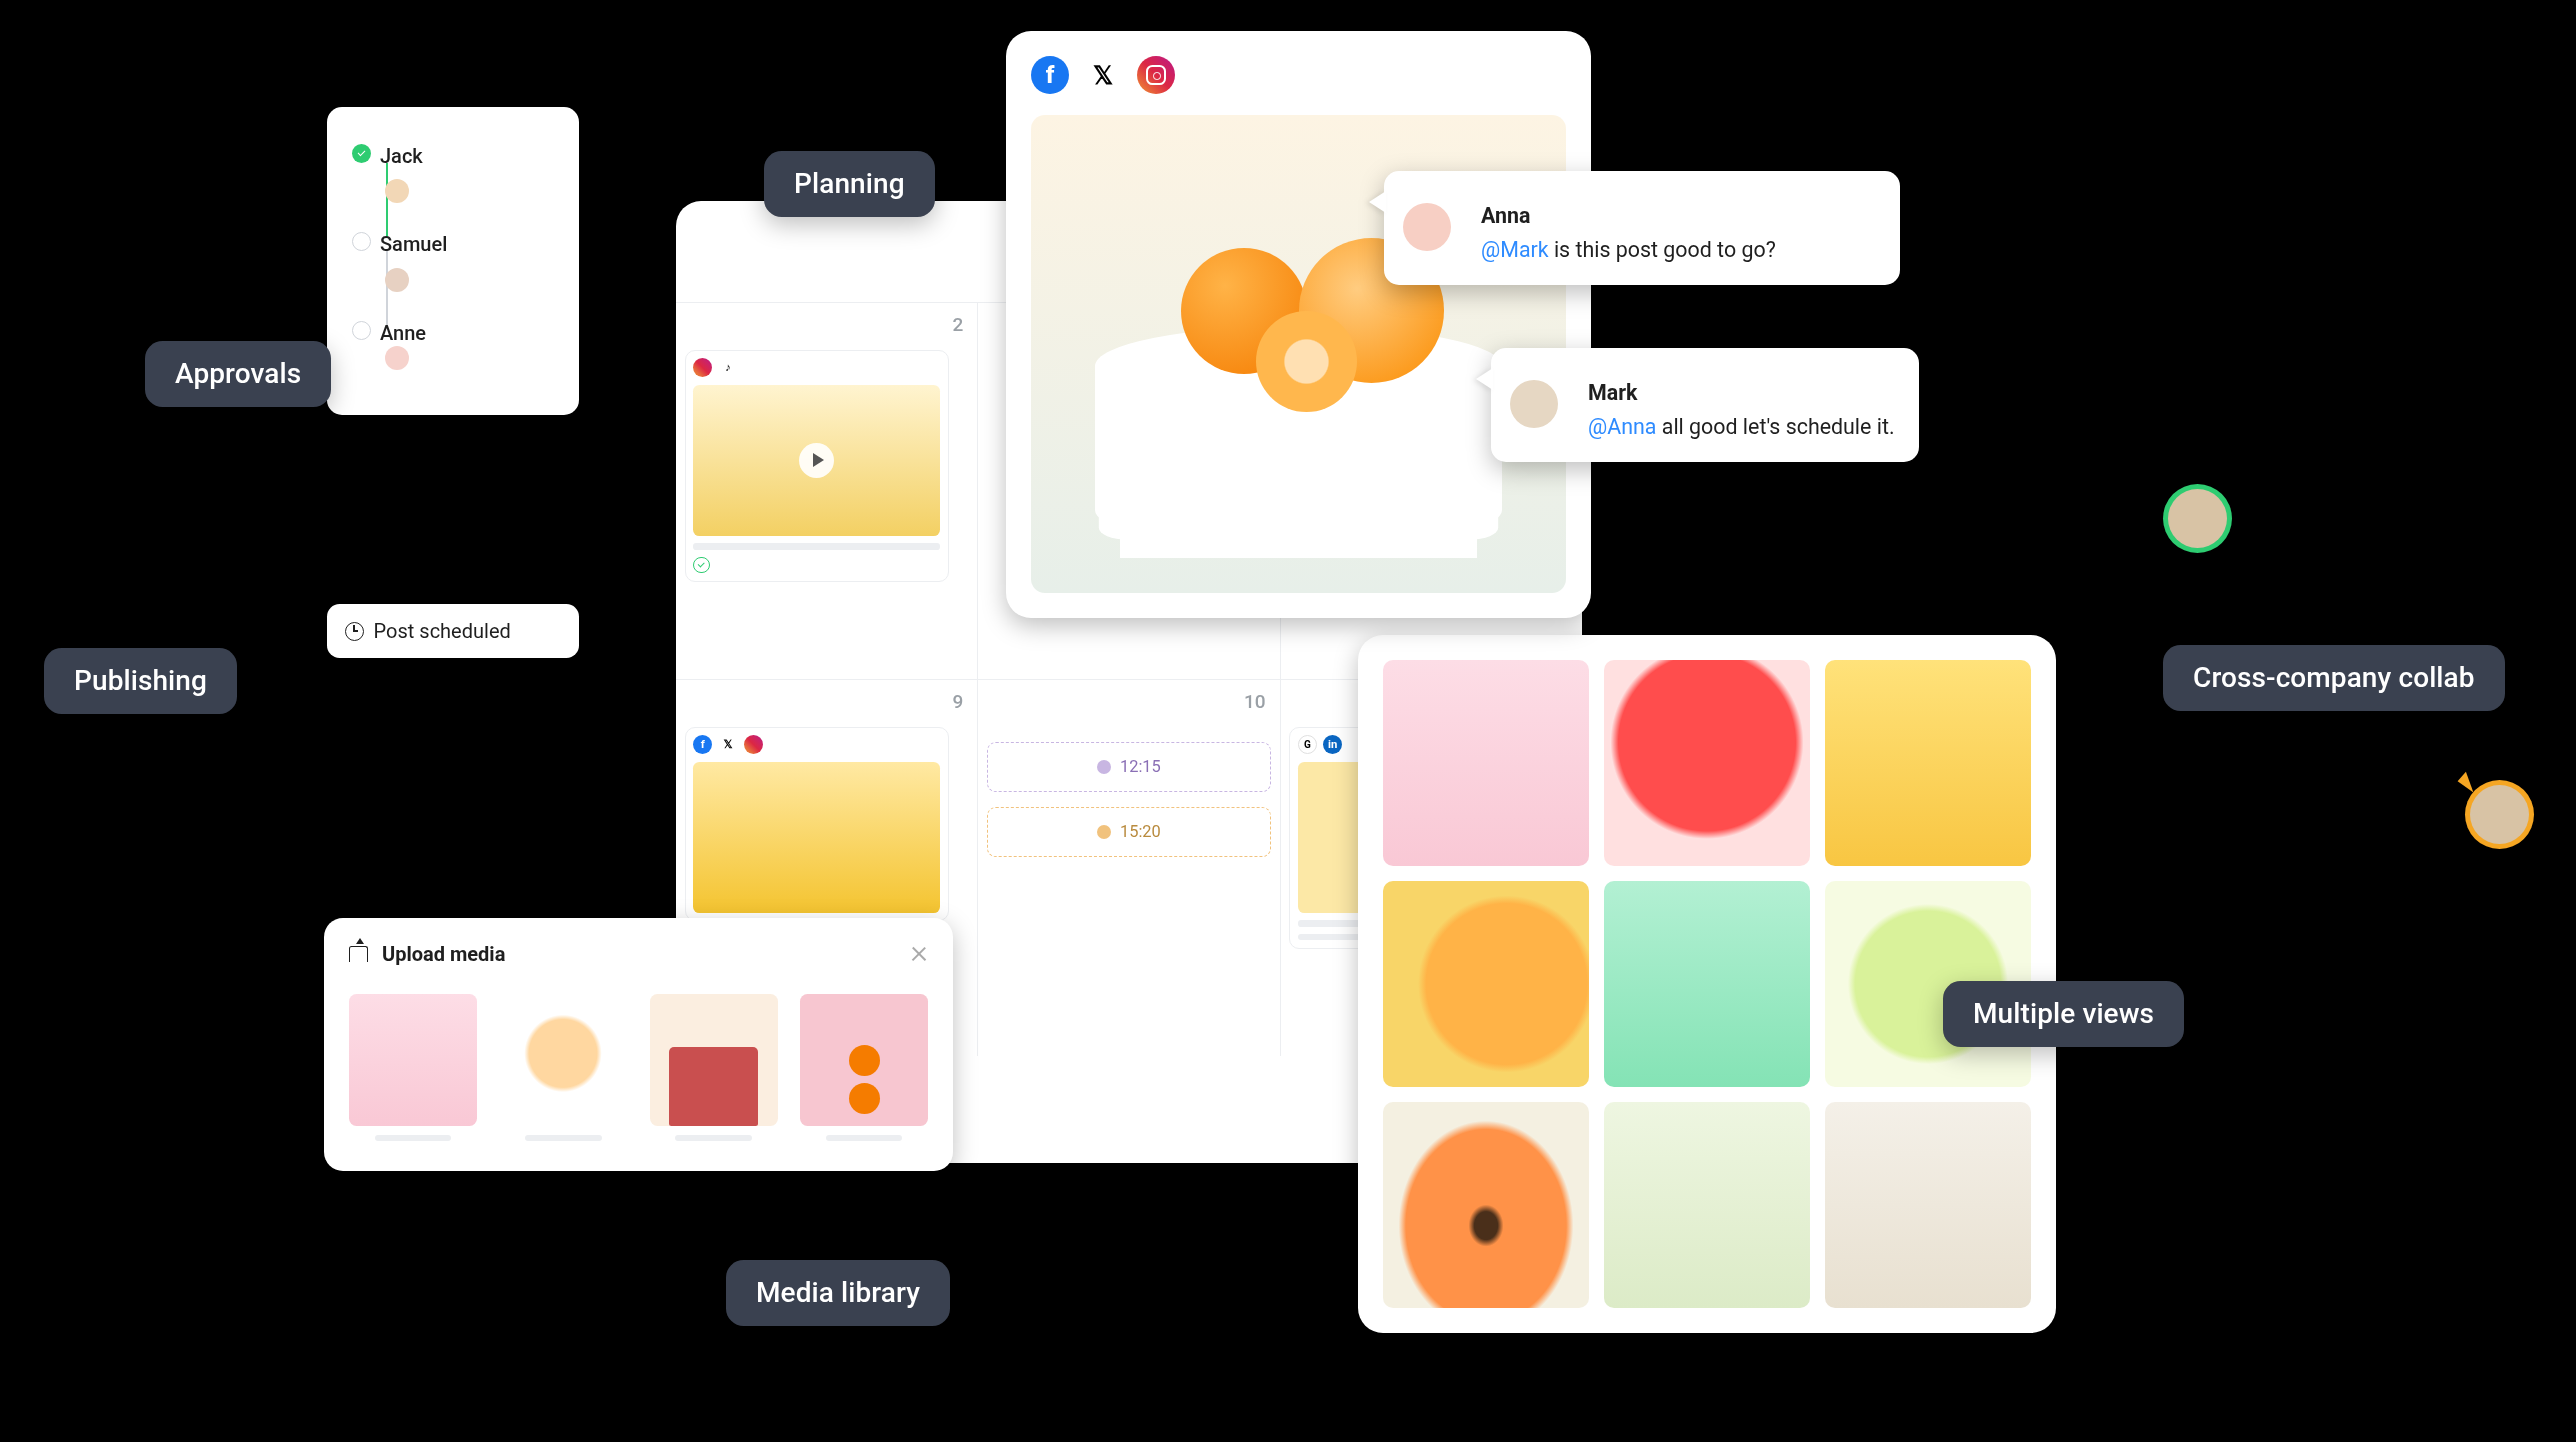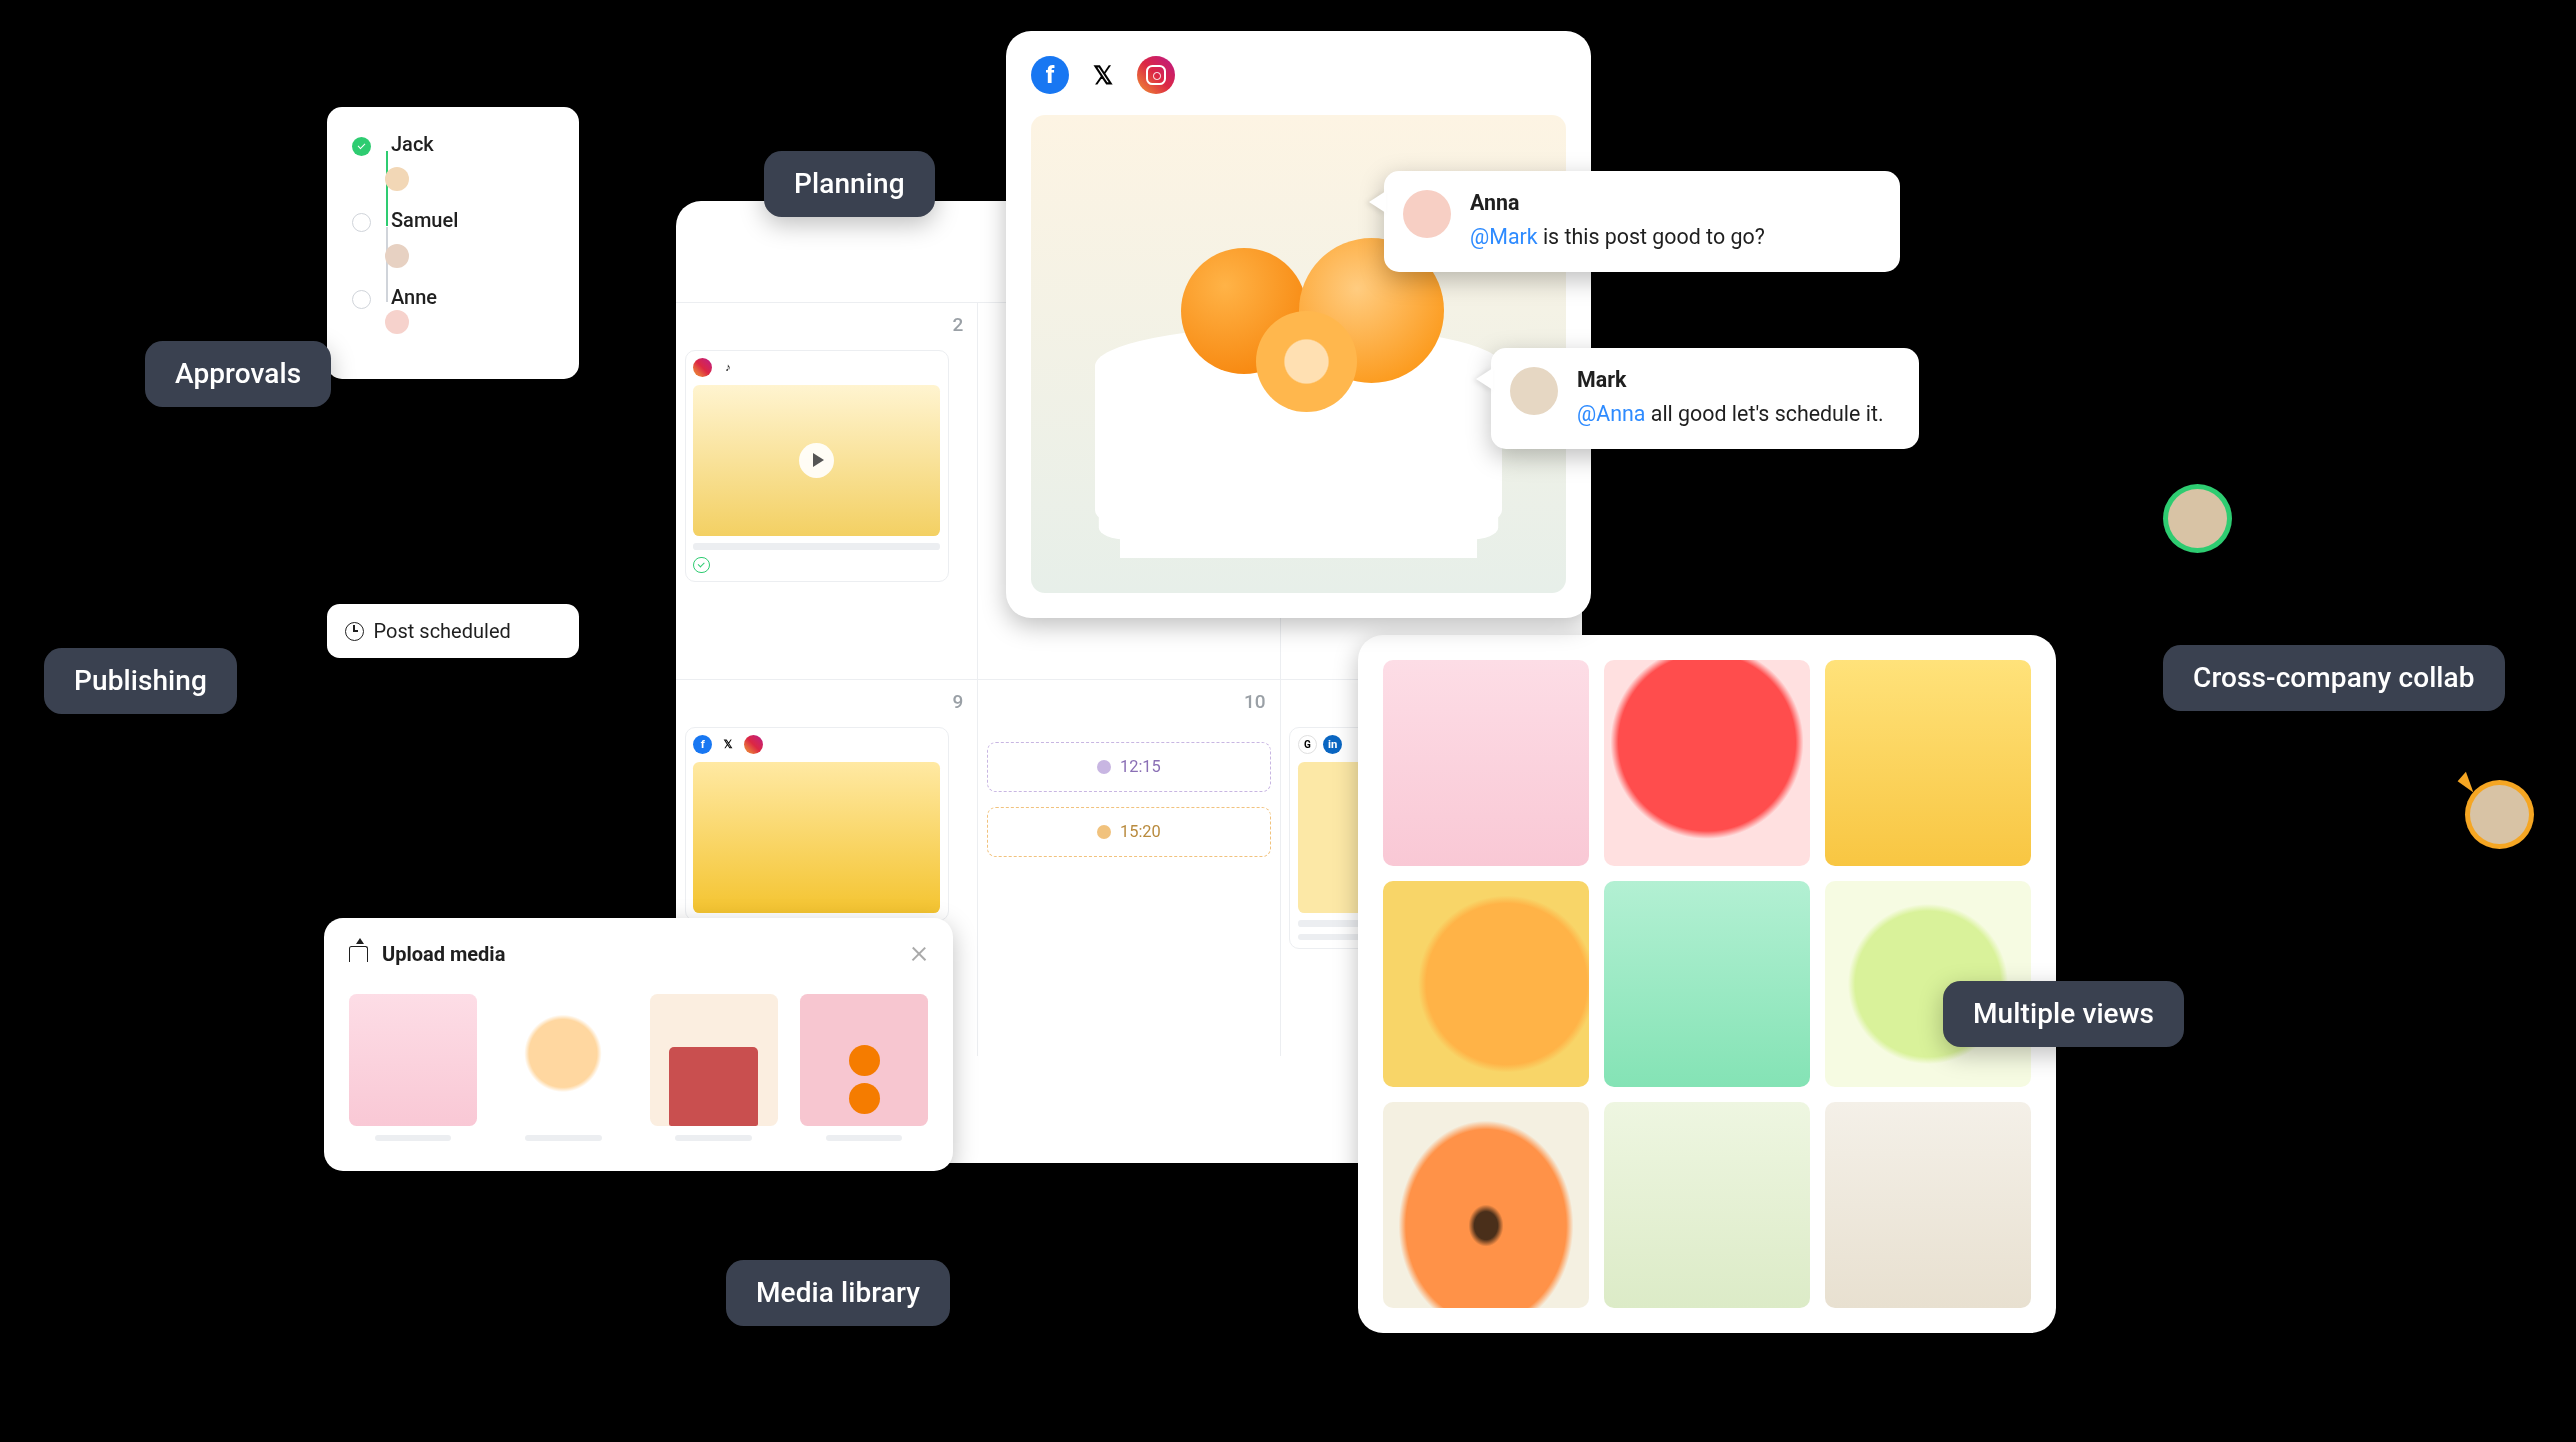--- a/index.html
+++ b/index.html
@@ -46,21 +46,21 @@
   
   .card {
     position:absolute;
     background:var(--card-bg);
     border-radius:var(--card-radius);
     box-shadow:var(--shadow);
   }
 
   
   .approvals-card { left:327px; top:107px; width:252px; padding:25px 25px 28px 25px; z-index:10; }
-  .approver-row { display:flex; align-items:flex-end; gap:20px; margin-bottom:16.4px; position:relative; }
+  .approver-row { display:flex; align-items:flex-start; gap:9px; margin-bottom:16.4px; position:relative;margin-top:12px; }
   .approver-row:last-child { margin-bottom:0; }
   .status-dot { width:19px; height:19px; border-radius:50%; flex:0 0 auto; display:flex; align-items:center; justify-content:center; }
   .status-dot.done { background:var(--green); }
   .status-dot.done::after { content:""; width:6.3px; height:3.1px; border-left:1.9px solid #fff; border-bottom:1.9px solid #fff; transform:rotate(-45deg) translate(0.6px,-0.6px); }
   .status-dot.pending { background:#fff; border:1.9px solid #d0d4da; }
   .approver-name { font-size:20px; font-weight:500; }
   .approver-avatar { width:24px; height:24px; border-radius:50%; display:inline-block; margin-left:33px; margin-top:-5px; margin-bottom:15px; }
   .approver-line { position:absolute; left:34px; top:33px; width:1.9px; height:58px; background:#d0d4da; z-index:-1; }
   .approver-line.green { background:var(--green); }
 
@@ -102,21 +102,21 @@
 
   
   .composer-card { left:1006px; top:31px; width:585px; border-radius:25px; z-index:12; padding:25px; }
   .composer-nets { display:flex; gap:15px; margin-bottom:21.4px; }
   .composer-nets .big-net { width:38px; height:38px; border-radius:50%; display:flex; align-items:center; justify-content:center; }
   .composer-hero { width:100%; height:478px; border-radius:14px; background:linear-gradient(#fdf4e3,#e7efe9); position:relative; overflow:hidden; }
   .orange-fruit { position:absolute; border-radius:50%; background:radial-gradient(circle at 35% 30%, #ffb347, #f57c00); }
   .cake-stand { position:absolute; left:12%; right:12%; bottom:14%; height:42%; background:#fff; border-radius:50% 50% 8% 8% / 20% 20% 8% 8%; box-shadow:0 17.6px 0 -3.8px #fff, 0 57px 0 -25px #fff; }
 
   
-  .comment-bubble { position:absolute; background:#fff; border-radius:15px; box-shadow:var(--shadow); padding:19px 24px 19px 19px; width:516px; display:flex; gap:19px; z-index:18; }
+  .comment-bubble { position:absolute; background:#fff; border-radius:15px; box-shadow:var(--shadow); padding:32px 24px 19px 19px; width:516px; display:flex; gap:30px; z-index:18; }
   .comment-bubble::before { content:""; position:absolute; left:-15px; top:20px; width:0; height:0; border-right:17.6px solid #fff; border-top:11.3px solid transparent; border-bottom:11.3px solid transparent; filter:drop-shadow(-2.5px 1.3px 2.5px rgba(0,0,0,.1)); }
   .bubble-avatar { width:48px; height:48px; border-radius:50%; flex:0 0 auto; }
   .bubble-body { display:flex; flex-direction:column; gap:6.3px; }
   .bubble-name { font-weight:700; font-size:21.4px; }
   .bubble-text { font-size:21.4px; line-height:1.5; }
   .mention { color:#2e8bff; }
 
   
   .grid-card { left:1358px; top:635px; width:698px; border-radius:25px; z-index:11; padding:25px; }
   .grid-wrap { display:grid; grid-template-columns:repeat(3,1fr); gap:15px; }

